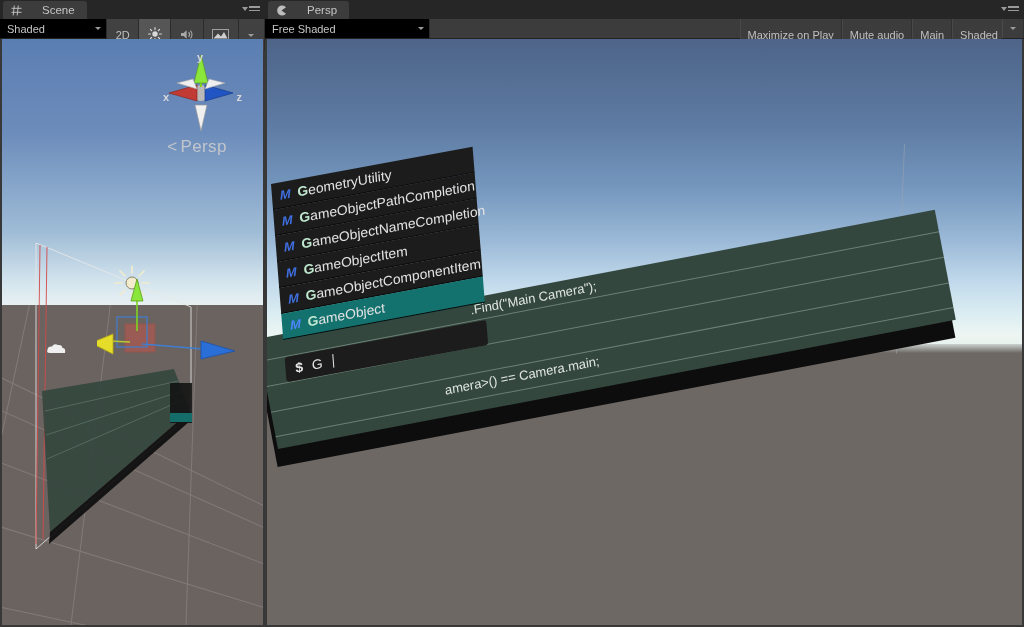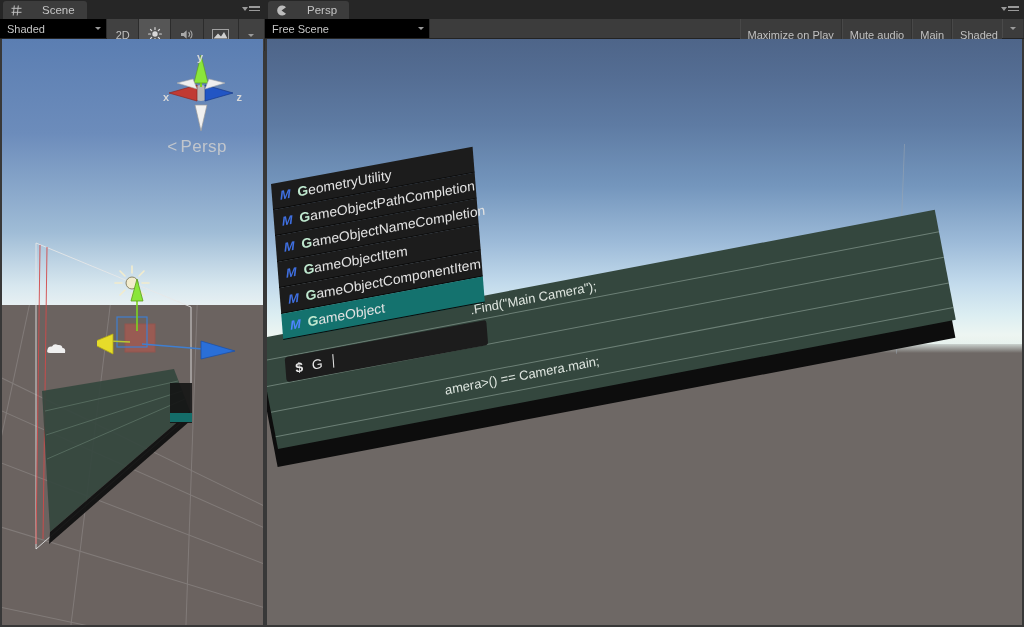--- a/index.html
+++ b/index.html
@@ -297,21 +297,21 @@
       <div class="menu-icon">
         <span class="caret" style="right:12px;left:auto;top:1px;"></span>
         <i></i>
           <i></i>
           <i></i>
       </div>
     </div>
 
     <div class="toolbar">
       <div class="tb-dd" style="width:152px;">
-        <span>Free Scene</span>
+        <span>Free Shaded</span>
         <span class="caret-dn"></span>
       </div>
       <div class="tb-spacer"></div>
       <div class="tb-right">
         <div class="tb-btn">
           <span>Maximize on Play</span>
         </div>
         <div class="tb-btn">
           <span>Mute audio</span>
         </div>

